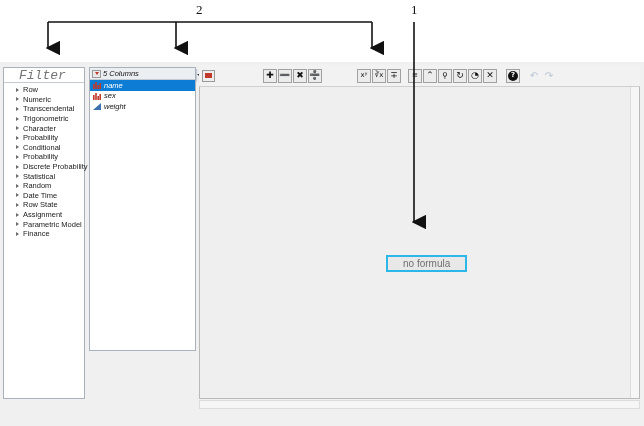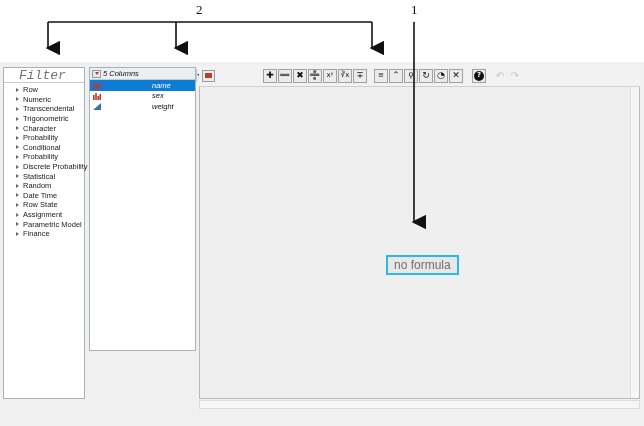--- a/index.html
+++ b/index.html
@@ -64,21 +64,21 @@
     height:12px; background:#eceff2; border-bottom:1px solid #c4cbd2;
     display:flex; align-items:center; padding-left:2px; font-size:7.5px; color:#111;
   }
   .hdr-icon {
     width:9px;height:8px;background:#e9e9e9;border:1px solid #9a9a9a;margin-right:2px;
     display:flex;align-items:center;justify-content:center;flex:none;
   }
   .hdr-icon i { width:0;height:0;border-left:2.5px solid transparent;border-right:2.5px solid transparent;border-top:3px solid #c0392b; display:block;}
   .col-item {
     display:flex; align-items:center; height:10.5px; padding-left:3px;
-    font-size:7.5px; color:#111;gap:48px;
+    font-size:7.5px; color:#111;
   }
   .col-item.selected { background:#0c7cd5; color:#ffffff; }
   .ctype { width:8px; height:8px; margin-right:3px; flex:none; display:block; }
 
   
   .const-combo {
     position:absolute; left:89px; top:352px; width:107px; height:12px;
     background:#fdfdfd; border:1px solid #a9b2bb; display:flex; align-items:center;
   }
   .const-combo span { font-size:7.5px; color:#111; padding-left:3px; flex:1; }
@@ -113,21 +113,21 @@
   .tbtn.dis { color:#b9c6d6; border-color:#f2f2f2; background:#f2f2f2; font-size:10px; }
 
   .fx-canvas {
     position:absolute; left:0; top:22px; width:441px; height:312px;
     background:#efefef; border:1px solid #b9b9b9; border-top:0;
   }
   .fx-canvas-inner { position:absolute; left:0; top:0; right:9px; bottom:0; background:#efefef; }
   .noformula {
     position:absolute; left:186px; top:168px;
     border:2px solid #2bb8e8; background:#e8e8e8; color:#707070;
-    font-size:12px; padding:1px 6px; font-family:"Liberation Sans", sans-serif;
+    font-size:10px; padding:1px 15px; font-family:"Liberation Sans", sans-serif;
   }
   .fx-vscroll {
     position:absolute; right:0; top:0; width:9px; height:100%;
     background:#f6f6f6; border-left:1px solid #dcdcdc;
   }
   .fx-hscroll {
     position:absolute; left:199px; top:338px; width:441px; height:9px;
     background:#f6f6f6; border:1px solid #dcdcdc;
   }
 </style>
@@ -276,21 +276,21 @@
       <div class="fx-toolbar">
         <div class="fx-redbtn">
             <i></i>
           </div>
 
         <div class="tb-group" style="margin-left:48px;">
           <div class="tbtn">✚</div>
           <div class="tbtn">➖</div>
           <div class="tbtn">✖</div>
           <div class="tbtn">➗</div>
-          <div class="tbtn" style="font-size:7px;">xʸ</div>
+          <div class="tbtn" style="font-size:7px;margin-left:34px;">xʸ</div>
           <div class="tbtn" style="font-size:7px;">∛x</div>
           <div class="tbtn">∓</div>
         </div>
 
         <div class="tb-group" style="margin-left:6px;">
           <div class="tbtn" style="font-size:7px;">≡</div>
           <div class="tbtn">⌃</div>
           <div class="tbtn" style="font-size:8px;">⚲</div>
           <div class="tbtn">↻</div>
           <div class="tbtn">◔</div>

